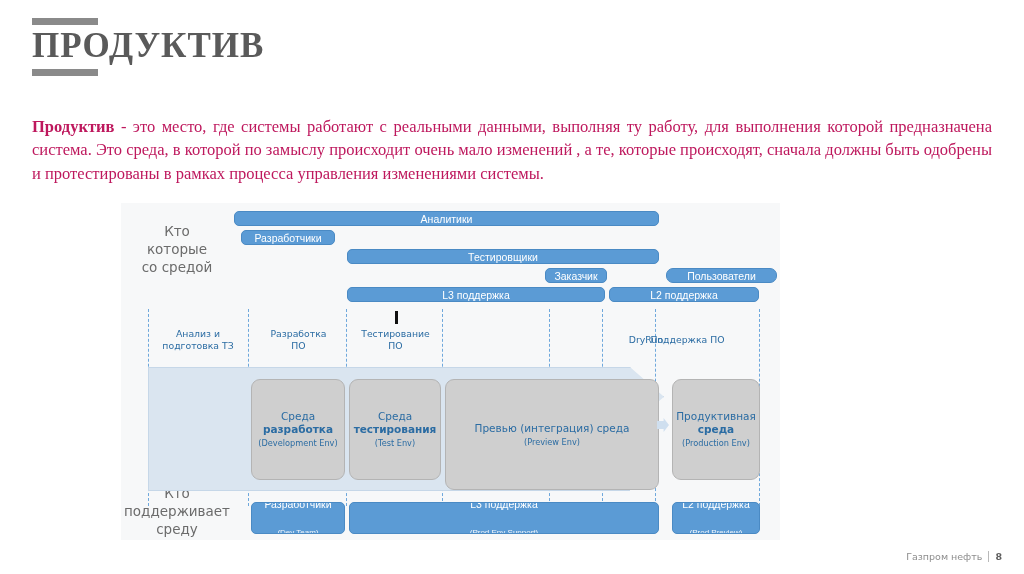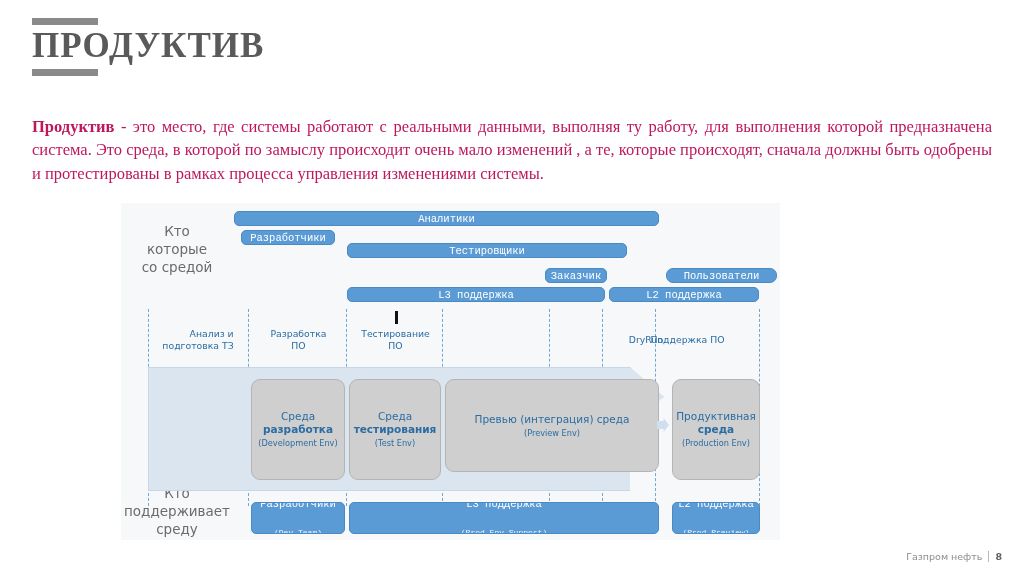--- a/index.html
+++ b/index.html
@@ -87,21 +87,21 @@
     border-radius: 5px;
     color: #ffffff;
     font-size: 10.5px;
     line-height: 12px;
     text-align: right;
     box-sizing: border-box;
     display: flex;
     flex-direction: column;
     align-items: center;
     justify-content: center;
-    font-family: Liberation Mono, monospace;
+    font-family: Liberation Sans, sans-serif;
     overflow: hidden;
   }
   .role-bar .sub {
     font-size: 8px;
     line-height: 10px;
     margin-top: 18px;
     color: #f2f7fc;
   }
 
   
@@ -232,21 +232,21 @@
   <div class="side-label" id="label-who-works"><span>Кто</span><br><span>которые</span><br><span>со средой</span></div>
   <div class="side-label" id="label-who-supports"><span>Кто</span><br><span>поддерживает</span><br><span>среду</span></div>
 
   <div id="roles-layer">
       <div class="role-bar" style="left: 113px; top: 8px; width: 425px; height: 15px;">
         <span>Аналитики</span>
       </div>
       <div class="role-bar" style="left: 120px; top: 27px; width: 94px; height: 15px;">
         <span>Разработчики</span>
       </div>
-      <div class="role-bar" style="left: 226px; top: 40px; width: 280px; height: 15px;">
+      <div class="role-bar" style="left: 226px; top: 46px; width: 312px; height: 15px;">
         <span>Тестировщики</span>
       </div>
       <div class="role-bar" style="left: 424px; top: 65px; width: 62px; height: 15px;">
         <span>Заказчик</span>
       </div>
       <div class="role-bar" style="left: 545px; top: 65px; width: 111px; height: 15px; border-radius: 7px;">
         <span>Пользователи</span>
       </div>
       <div class="role-bar" style="left: 226px; top: 84px; width: 258px; height: 15px;">
         <span>L3 поддержка</span>
@@ -261,21 +261,21 @@
       <div class="col-divider" style="left: 127px;"></div>
       <div class="col-divider" style="left: 225px;"></div>
       <div class="col-divider" style="left: 321px;"></div>
       <div class="col-divider" style="left: 428px;"></div>
       <div class="col-divider" style="left: 481px;"></div>
       <div class="col-divider" style="left: 534px;"></div>
       <div class="col-divider" style="left: 638px;"></div>
     </div>
 
   <div id="stage-row">
-      <div class="stage-cell" style="left: 27px; width: 100px; text-align: right;">
+      <div class="stage-cell" style="left: 27px; width: 100px;">
         <span>Анализ и<br>подготовка ТЗ</span>
       </div>
       <div class="stage-cell" style="left: 130px; width: 95px;">
         <span>Разработка<br>ПО</span>
       </div>
       <div class="stage-cell" style="left: 228px; width: 93px;">
         <span>Тестирование<br>ПО</span>
       </div>
       <div class="stage-cell" style="left: 500px; width: 50px;">
         <span>DryRun</span>
@@ -289,21 +289,21 @@
   <div id="flow-band"></div>
   <div id="env-layer">
       <div class="env-box" style="left: 130px; top: 176px; width: 94px; height: 101px;">
         <div class="main">Среда<br><span class="b">разработка</span></div>
         <div class="sub">(Development Env)</div>
       </div>
       <div class="env-box" style="left: 228px; top: 176px; width: 92px; height: 101px;">
         <div class="main">Среда<br><span class="b">тестирования</span></div>
         <div class="sub">(Test Env)</div>
       </div>
-      <div class="env-box" style="left: 324px; top: 176px; width: 214px; height: 93px;">
+      <div class="env-box" style="left: 324px; top: 176px; width: 214px; height: 111px;">
         <div class="main">Превью (интеграция) среда</div>
         <div class="sub">(Preview Env)</div>
       </div>
       <div class="env-box" style="left: 551px; top: 176px; width: 88px; height: 101px;">
         <div class="main">Продуктивная<br><span class="b">среда</span></div>
         <div class="sub">(Production Env)</div>
       </div>
     </div>
   <div id="env-connector"></div>
 

